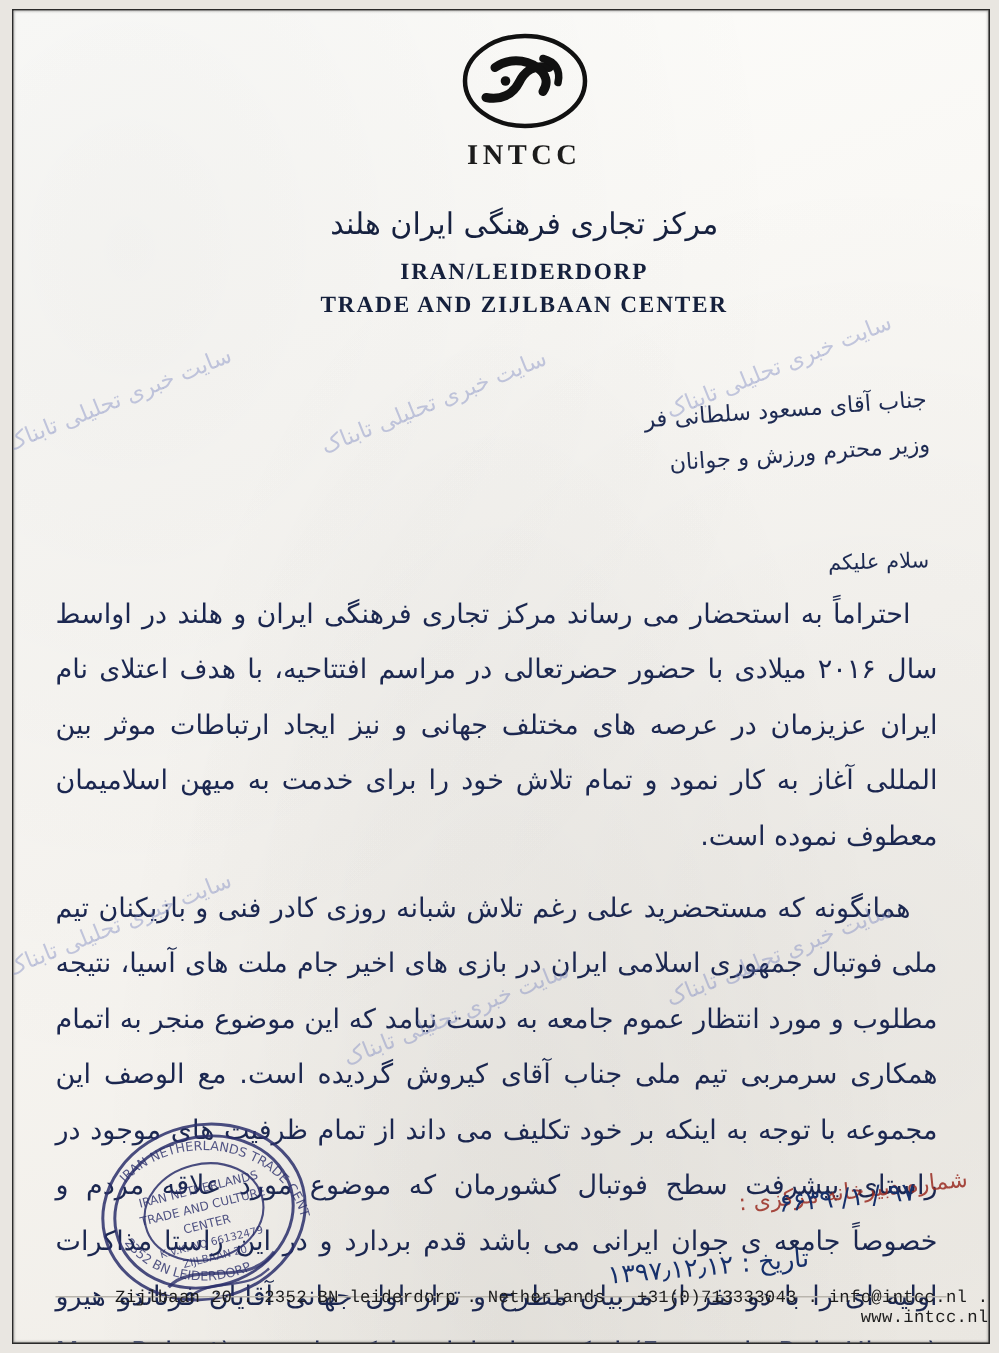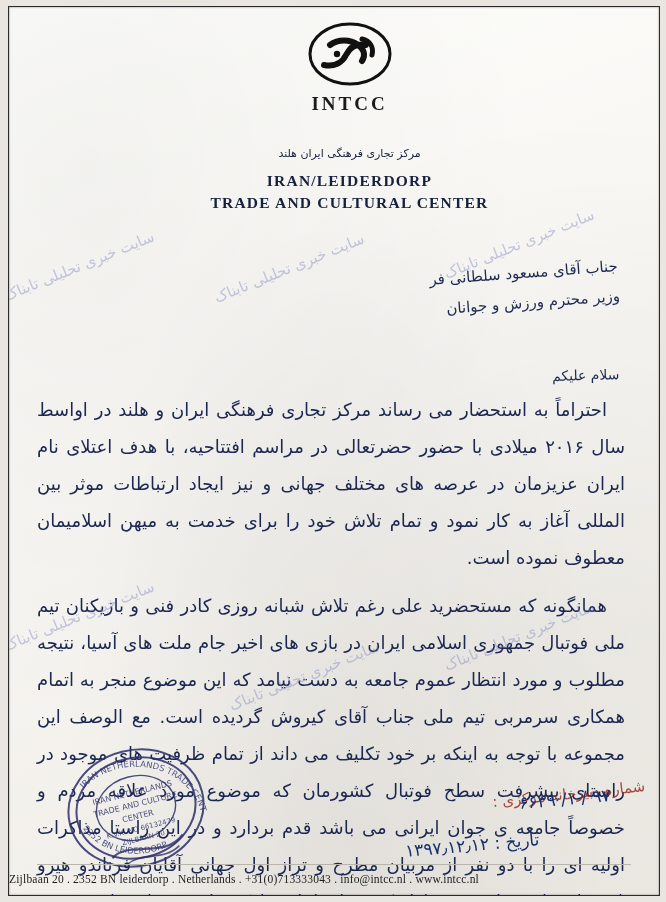--- a/index.html
+++ b/index.html
@@ -64,23 +64,23 @@
   }
   .logo-text {
     font-family: "Liberation Serif", serif;
     font-size: 19px;
     letter-spacing: 3px;
     font-weight: 700;
     color: #1b1b1b;
     margin-top: 2px;
   }
   .fa-title {
-    margin-top: 32px;
-    font-family: "DejaVu Sans", sans-serif;
-    font-size: 11px;
+    margin-top: 22px;
+    font-family: "DejaVu Sans", sans-serif;
+    font-size: 20px;
     color: #16213f;
     direction: rtl;
     letter-spacing: 0.5px;
   }
   .en-title {
     margin-top: 10px;
     font-family: "Liberation Serif", serif;
     font-size: 15.5px;
     line-height: 1.45;
     font-weight: 700;
@@ -173,22 +173,22 @@
     white-space: nowrap;
     opacity: .85;
   }
 
   
   .footer {
     position: absolute;
     bottom: 10px;
     left: 0;
     right: 0;
-    text-align: left;
-    font-family: Liberation Serif, serif;
+    text-align: right;
+    font-family: Liberation Mono, monospace;
     font-size: 11.5px;
     color: #1b1b1b;
     letter-spacing: 0.2px;
   }
   .footer-rule {
     position: absolute;
     bottom: 30px;
     left: 28px;
     right: 28px;
     height: 1px;
@@ -223,21 +223,21 @@
             <path d="M26 24 C34 18 46 18 54 24 C60 28 62 34 58 40" fill="none" stroke="#111" stroke-width="6" stroke-linecap="round"></path>
             <path d="M58 18 C66 20 70 26 68 34" fill="none" stroke="#111" stroke-width="5" stroke-linecap="round"></path>
             <circle cx="33" cy="33" r="3.2" fill="#111"></circle>
           </svg>
         </div>
         <div class="logo-text">INTCC</div>
       </div>
       <div class="fa-title">مرکز تجاری فرهنگی ایران هلند</div>
       <div class="en-title">
         <div>IRAN/LEIDERDORP</div>
-        <div>TRADE AND CULTURAL CENTER</div>
+        <div>TRADE AND ZIJLBAAN CENTER</div>
       </div>
     </div>
 
     <div class="addressee">
       <div>جناب آقای مسعود سلطانی فر</div>
       <div>وزیر محترم ورزش و جوانان</div>
     </div>
 
     <div class="salutation">سلام علیکم</div>
 

